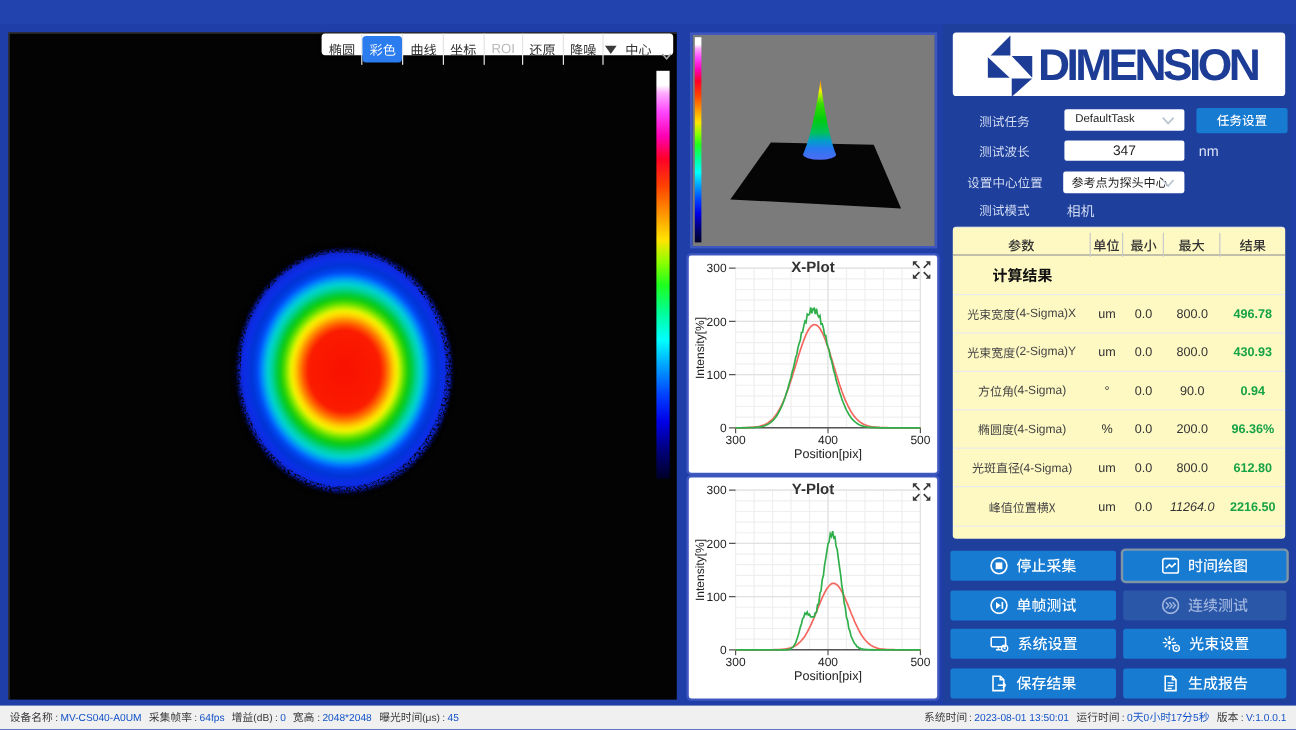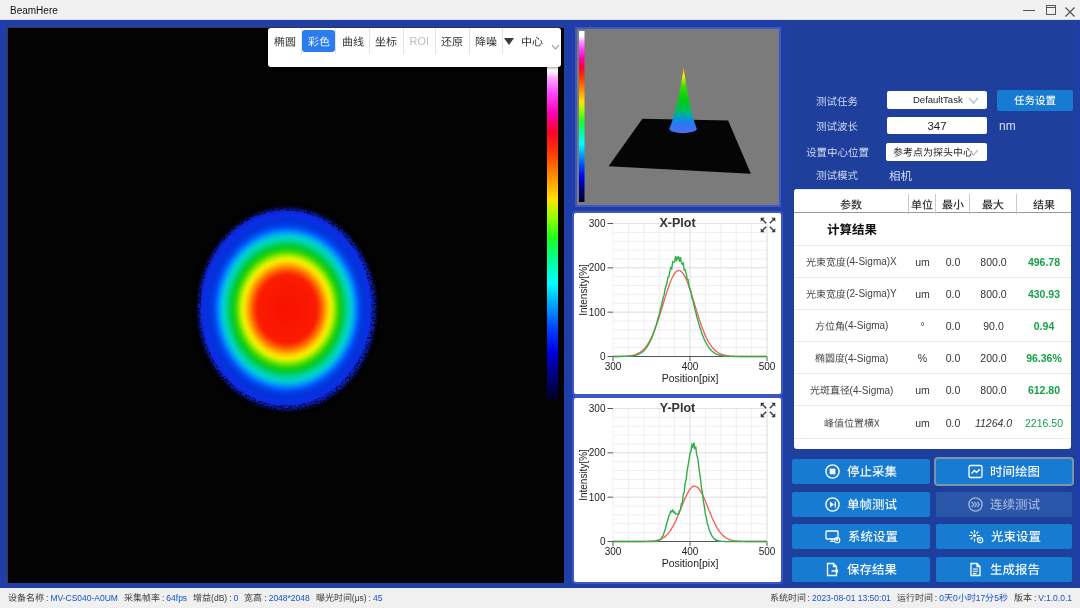--- a/index.html
+++ b/index.html
@@ -115,48 +115,38 @@
       <path id="g102" d="M435 100V172H927V100ZM267 39C216 112 119 201 35 258C48 272 69 301 79 318C169 254 272 156 339 69ZM391 376V448H728V863C728 879 721 884 702 885C684 886 616 886 545 883C556 905 567 936 570 957C668 957 725 957 759 946C792 933 804 910 804 864V448H955V376ZM307 254C238 368 128 484 25 558C40 573 67 606 78 621C115 591 154 555 192 516V963H266V434C308 384 346 332 378 280Z"></path>
       <path id="g103" d="M66 425V501H434C398 642 300 790 42 895C58 910 81 940 91 958C346 853 455 705 501 557C582 753 715 891 915 957C926 936 949 906 966 890C763 831 625 691 555 501H937V425H528C532 386 533 348 533 312V193H894V117H102V193H454V312C454 348 453 386 448 425Z"></path>
       <path id="g104" d="M464 54V856C464 876 456 882 436 883C415 884 343 885 270 882C282 903 296 939 301 960C395 961 457 959 494 946C530 934 545 911 545 856V54ZM705 309C791 453 872 640 895 759L976 726C950 606 865 422 777 282ZM202 289C177 423 121 596 32 702C53 711 86 729 103 742C194 631 253 450 286 303Z"></path>
       <path id="g105" d="M673 58 604 86C675 234 795 397 900 487C915 467 942 439 961 424C857 346 735 193 673 58ZM324 60C266 213 164 352 44 438C62 452 95 481 108 496C135 474 161 450 187 423V492H380C357 662 302 821 65 899C82 915 102 944 111 963C366 871 432 690 459 492H731C720 742 705 840 680 866C670 876 658 878 637 878C614 878 552 878 487 872C501 893 510 925 512 947C575 951 636 952 670 949C704 946 727 939 748 914C783 875 796 761 811 454C812 444 812 418 812 418H192C277 327 352 210 404 82Z"></path>
       <path id="g106" d="M493 210C478 319 452 435 416 512C433 518 465 533 479 543C515 462 545 340 563 223ZM775 218C822 304 869 418 887 493L955 468C936 393 889 282 839 196ZM839 529C766 726 609 839 360 891C376 908 393 937 401 957C664 894 830 768 909 551ZM633 40V659H705V40ZM372 54C297 87 165 117 53 135C61 151 71 176 74 193C117 187 164 180 210 171V322H43V392H201C161 507 93 637 30 708C42 726 60 756 68 777C118 716 170 617 210 517V958H284V495C317 544 355 606 371 638L416 579C397 552 311 441 284 412V392H425V322H284V155C333 143 380 129 418 114Z"></path>
       <path id="g107" d="M105 60V458C105 609 96 789 30 917C47 927 72 949 84 963C143 860 164 729 171 597H309V959H378V529H173L174 457V384H439V317H351V38H282V317H174V60ZM852 401C830 515 792 612 743 692C694 608 659 509 636 401ZM483 108V453C483 602 474 790 397 923C415 932 444 952 457 965C543 822 555 621 555 453V401H576C602 535 642 654 700 752C646 819 583 869 514 901C530 915 549 944 559 962C627 927 689 878 742 815C789 877 845 926 912 962C923 943 946 916 963 902C893 869 834 820 786 757C857 652 908 515 932 341L887 329L875 332H555V168C692 157 841 138 948 112L901 48C800 74 630 96 483 108Z"></path>
       <path id="g108" d="M460 41V251H65V327H367C294 497 170 659 37 740C55 755 80 782 92 801C237 702 366 523 444 327H460V697H226V773H460V960H539V773H772V697H539V327H553C629 523 758 703 906 799C920 778 946 749 965 734C826 654 700 496 628 327H937V251H539V41Z"></path>
     </defs>
   </svg>
 <div id="app">
-    <div class="abs" style="left:0;top:0;width:1080px;height:20px;background:#F1F1F1;border-bottom:1px solid #E0E0E0">
-      <div class="abs" style="left:10px;top:5px;font-size:10px;color:#111">BeamHere</div>
-      <div class="abs" style="left:1023px;top:9.5px;width:12px;height:1.6px;background:#555"></div>
-      <div class="abs" style="left:1046px;top:5px;width:10px;height:10px;border:1.2px solid #555">
-        <div class="abs" style="left:0;top:1.2px;width:7.6px;height:1px;background:#555"></div>
-      </div>
-      <div class="abs" style="left:1064px;top:4px;width:12px;height:12px"><svg width="12" height="12" viewBox="0 0 12 12">
-          <path d="M1.5 1.5l9 9M10.5 1.5l-9 9" stroke="#555" stroke-width="1.3"></path>
-        </svg></div>
-    </div>
     <div class="abs" style="left:0;top:20px;width:1080px;height:586px;background:#1F3EA8"></div>
     <div class="abs" style="left:7px;top:27px;width:557px;height:556px;background:#030303;border-top:1px solid #3a3a3a;border-left:1px solid #3a3a3a"></div>
     <div class="abs" style="left:195.5px;top:205.5px;width:182px;height:206px;border-radius:50%;background:radial-gradient(91px 103px at 50% 50%,#FA1000 0.0%,#FB1C00 33.0%,#FF5400 37.5%,#FF9400 41.5%,#FFD000 45.0%,#F2F200 48.5%,#AAEE00 51.5%,#52DC00 55.0%,#12CC10 58.5%,#00CC44 62.0%,#00D29A 66.0%,#00D2D2 70.0%,#00A8EE 73.5%,#0072FF 76.8%,#0046F0 80.0%,#0034D6 85.0%,#0C2EE8 91.0%,#0E24D0 96.0%,#000428 99.5%,#000000 100.0%);filter:blur(1.1px)"></div>
     <div class="abs" style="left:191px;top:201px;width:190px;height:214px"><svg width="190" height="214" viewBox="0 0 190 214">
         <defs>
           <filter id="nz" x="-10%" y="-10%" width="120%" height="120%">
             <feTurbulence type="fractalNoise" baseFrequency="0.55" numOctaves="2" seed="11" result="n"></feTurbulence>
             <feColorMatrix in="n" type="matrix" values="0 0 0 0 0  0 0 0 0 0  0 0 0 0 0  2 2 0 0 -1.7"></feColorMatrix>
             <feComposite operator="in" in2="SourceGraphic"></feComposite>
           </filter>
         </defs>
         <g filter="url(#nz)">
           <ellipse cx="95" cy="107" rx="89" ry="101" fill="none" stroke="#000205" stroke-width="7"></ellipse>
           <ellipse cx="95" cy="107" rx="94" ry="106" fill="none" stroke="#1228D2" stroke-width="5"></ellipse>
         </g>
       </svg></div>
     <div class="abs" style="left:547px;top:59px;width:11px;height:340px;background:linear-gradient(to bottom,#FFFFFF 0.0%,#FFFFFF 3.5%,#FFAAFF 5.5%,#FF48FF 10.0%,#FF00B4 16.0%,#FF0028 21.5%,#FF4400 28.5%,#FF9400 35.0%,#FFE400 41.5%,#8CFF00 47.0%,#1EFF1E 52.5%,#00FF9C 59.5%,#00FFFF 66.0%,#00A0FF 72.5%,#0040FF 79.5%,#0000E6 86.0%,#000082 92.5%,#000026 100.0%)"></div>
-    <div class="abs" style="left:268px;top:28px;width:293px;height:39px;background:#fff;border-radius:3px;box-shadow:0 1px 3px rgba(0,0,0,.4);display:flex">
+    <div class="abs" style="left:268px;top:28px;width:293px;height:18px;background:#fff;border-radius:3px;box-shadow:0 1px 3px rgba(0,0,0,.4);display:flex">
       <div style="width:37px;height:26px;display:flex;align-items:center;justify-content:center;">
         <svg class="z" style="width:22.0px;height:11.00px;" viewBox="0 0 2000 1000" fill="#333">
           <use href="#g0"></use>
           <use href="#g1" x="1000"></use>
         </svg>
       </div>
       <div style="width:37px;height:26px;display:flex;align-items:center;justify-content:center;border-left:1px solid #E4E4E4;">
         <div style="background:#2B7CEE;border-radius:3px;width:33px;height:22px;display:flex;align-items:center;justify-content:center">
           <svg class="z" style="width:22.0px;height:11.00px;" viewBox="0 0 2000 1000" fill="#fff">
             <use href="#g2"></use>
@@ -282,29 +272,40 @@
         <text x="193" y="157" font-size="10" text-anchor="middle" fill="#222">500</text>
 <text x="116" y="169" font-size="10.5" text-anchor="middle" fill="#222">Position[pix]</text>
 <text x="13" y="77" font-size="10" text-anchor="middle" fill="#222" transform="rotate(-90 13 77)">Intensity[%]</text>
 <text x="103.5" y="14" font-size="12.5" font-weight="bold" text-anchor="middle" fill="#333">Y-Plot</text>
 <g stroke="#3a3a3a" stroke-width="1.4" fill="#3a3a3a" transform="translate(186,4)">
           <path d="M6.2 6.2L2.4 2.4M9.8 6.2l3.8-3.8M6.2 9.8l-3.8 3.8M9.8 9.8l3.8 3.8" fill="none"></path>
           <path d="M0.7 0.7h4l-4 4zM15.3 0.7v4l-4-4zM0.7 15.3v-4l4 4zM15.3 15.3h-4l4-4z" stroke="none"></path>
         </g>
 </svg></div>
     <div class="abs" style="left:786px;top:20px;width:290px;height:566px;background:#1E3F9C"></div>
+    <div class="abs" style="left:794px;top:27px;width:277px;height:53px;background:#fff;border-radius:3px;overflow:hidden">
+      <svg width="38" height="52" viewBox="0 0 38 52" style="position:absolute;left:29px;top:1px">
+<g fill="#1C3C96">
+<polygon points="19.0,1.5 19.0,18.3 2.5,18.3"></polygon>
+<polygon points="0,19.4 0,36.8 18.4,36.8"></polygon>
+<polygon points="20.1,18.7 37.2,18.7 37.2,36.8"></polygon>
+<polygon points="20.1,37.4 37.2,37.4 20.1,52.6"></polygon>
+</g>
+      </svg>
+      <div style="position:absolute;left:71px;top:7px;font-size:37px;font-weight:bold;color:#1C3C96;letter-spacing:-3px;white-space:nowrap">DIMENSION</div>
+    </div>
     <div class="abs" style="left:767px;top:91px;width:140px;height:20px;display:flex;align-items:center;justify-content:center">
       <svg class="z" style="width:42.0px;height:10.50px;" viewBox="0 0 4000 1000" fill="#D9E2F6">
         <use href="#g14"></use>
         <use href="#g15" x="1000"></use>
         <use href="#g16" x="2000"></use>
         <use href="#g17" x="3000"></use>
       </svg>
     </div>
-    <div class="abs" style="left:887px;top:91px;width:100px;height:17.5px;background:#fff;border-radius:2px;display:flex;align-items:center;padding-left:26px;font-size:9.5px;color:#222">DefaultTask<svg width="11" height="7" viewBox="0 0 11 7" style="position:absolute;right:8px;top:5.5px">
+    <div class="abs" style="left:887px;top:91px;width:100px;height:17.5px;background:#fff;border-radius:2px;display:flex;align-items:center;padding-left:9px;font-size:9.5px;color:#222">DefaultTask<svg width="11" height="7" viewBox="0 0 11 7" style="position:absolute;right:8px;top:5.5px">
         <path d="M1 1l4.5 5L10 1" stroke="#B9C2CF" stroke-width="1.4" fill="none"></path>
       </svg></div>
     <div class="abs" style="left:997px;top:90px;width:76px;height:20.5px;background:#177BD2;border-radius:2px;display:flex;align-items:center;justify-content:center">
       <svg class="z" style="width:42.0px;height:10.50px;" viewBox="0 0 4000 1000" fill="#fff">
         <use href="#g18"></use>
         <use href="#g19" x="1000"></use>
         <use href="#g20" x="2000"></use>
         <use href="#g21" x="3000"></use>
       </svg>
     </div>
@@ -350,21 +351,21 @@
         <use href="#g33" x="2000"></use>
         <use href="#g34" x="3000"></use>
       </svg>
     </div>
     <div class="abs" style="left:889px;top:166px;height:19px;display:flex;align-items:center">
       <svg class="z" style="width:23.0px;height:11.50px;" viewBox="0 0 2000 1000" fill="#D9E2F6">
         <use href="#g35"></use>
         <use href="#g36" x="1000"></use>
       </svg>
     </div>
-    <div class="abs" style="left:794px;top:189px;width:277px;height:260px;background:#ffffff;border-radius:3px;overflow:hidden">
+    <div class="abs" style="left:794px;top:189px;width:277px;height:260px;background:#fef9c3;border-radius:3px;overflow:hidden">
       <div class="abs" style="left:0;top:0;width:277px;height:24px;border-bottom:1px solid #999;border-top:1px solid #E5E5E5">
         <div style="position:absolute;left:0px;top:4px;width:115px;height:20px;border-right:1px solid #C9C9C9;display:flex;align-items:center;justify-content:center">
           <svg class="z" style="width:22.0px;height:11.00px;" viewBox="0 0 2000 1000" fill="#333">
             <use href="#g37"></use>
             <use href="#g38" x="1000"></use>
           </svg>
         </div>
         <div style="position:absolute;left:115px;top:4px;width:27px;height:20px;border-right:1px solid #C9C9C9;display:flex;align-items:center;justify-content:center">
           <svg class="z" style="width:22.0px;height:11.00px;" viewBox="0 0 2000 1000" fill="#333">
             <use href="#g39"></use>
@@ -479,21 +480,21 @@
             <use href="#g60" x="1000"></use>
             <use href="#g26" x="2000"></use>
             <use href="#g25" x="3000"></use>
             <use href="#g61" x="4000"></use>
             <use href="#g62" x="5000"></use>
           </svg>
         </div>
         <div style="position:absolute;left:115px;top:0;width:27px;height:32px;display:flex;align-items:center;justify-content:center;font-size:10.5px;color:#333;">um</div>
         <div style="position:absolute;left:142px;top:0;width:34px;height:32px;display:flex;align-items:center;justify-content:center;font-size:10.5px;color:#333;">0.0</div>
         <div style="position:absolute;left:176px;top:0;width:47px;height:32px;display:flex;align-items:center;justify-content:center;font-size:10.5px;color:#333;font-style:italic;">11264.0</div>
-        <div style="position:absolute;left:223px;top:0;width:54px;height:32px;display:flex;align-items:center;justify-content:center;font-size:10.5px;color:#15A345;font-weight:normal;">2216.50</div>
+        <div style="position:absolute;left:223px;top:0;width:54px;height:32px;display:flex;align-items:center;justify-content:center;font-size:10.5px;color:#15A345;font-weight:bold;">2216.50</div>
       </div>
     </div>
     <div class="abs" style="left:792px;top:459px;width:138px;height:25px;background:#177BD2;border-radius:2px;display:flex;align-items:center;justify-content:center;gap:7px">
       <svg width="15" height="15" viewBox="0 0 15 15">
         <circle cx="7.5" cy="7.5" r="6.6" stroke="#fff" stroke-width="1.4" fill="none"></circle>
         <rect x="4.7" y="4.7" width="5.6" height="5.6" fill="#fff"></rect>
       </svg>
       <svg class="z" style="width:50.0px;height:12.50px;" viewBox="0 0 4000 1000" fill="#fff">
         <use href="#g63"></use>
         <use href="#g64" x="1000"></use>

